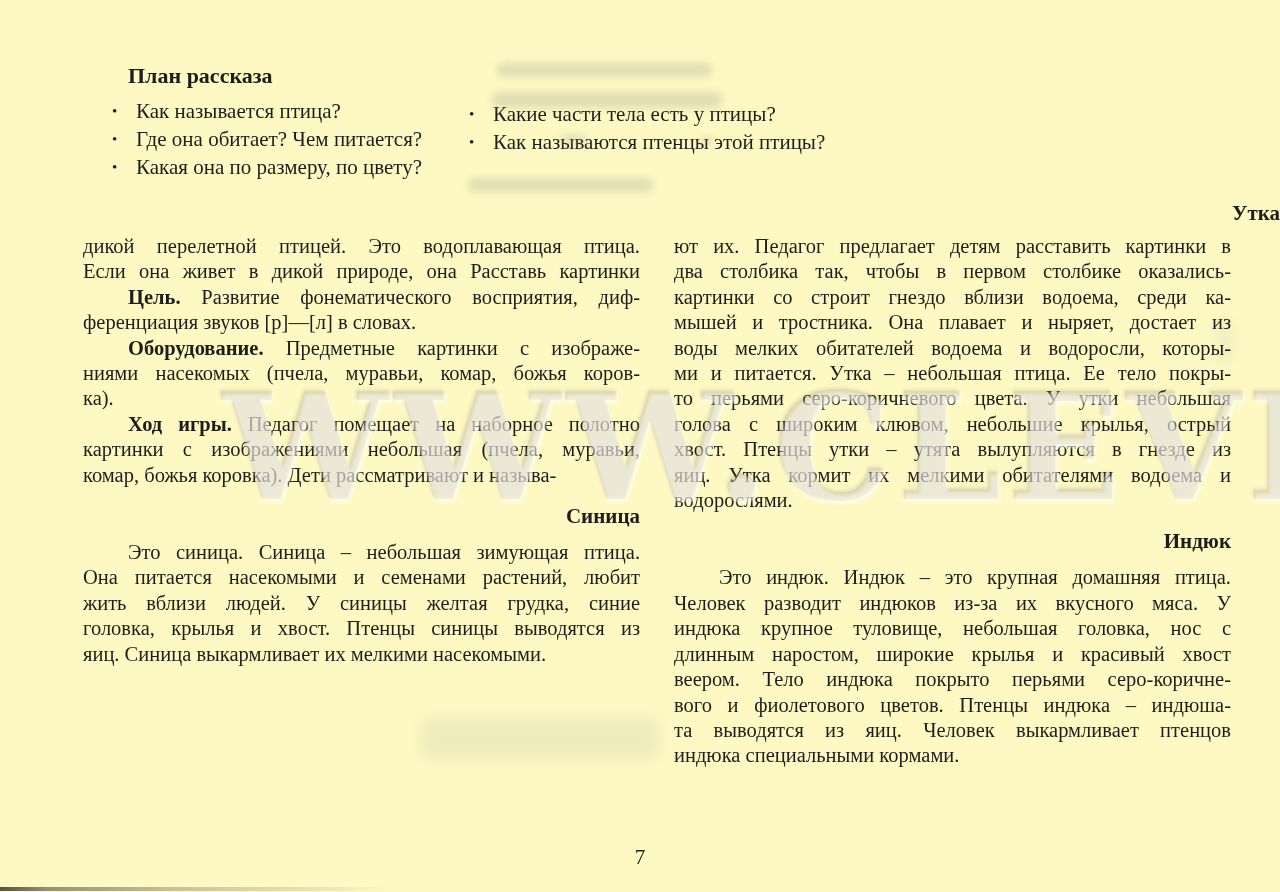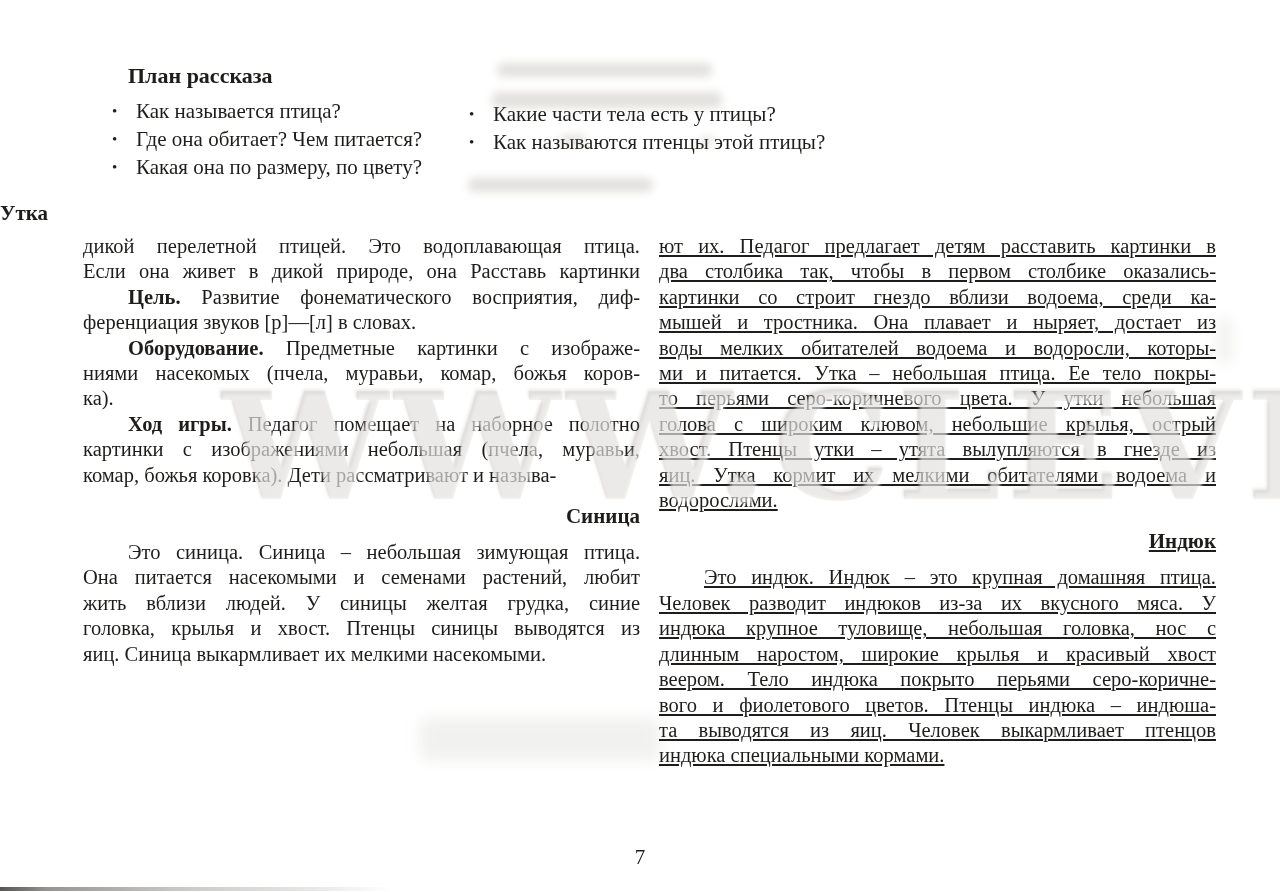--- a/index.html
+++ b/index.html
@@ -1,40 +1,40 @@
 <!DOCTYPE html>
 <html><head>
 <meta charset="utf-8">
 <style>
   html,body { margin:0; padding:0; background:#e9e7e3; }
   #page {
     position:relative; width:1280px; height:892px;
-    background:#ffffff; overflow:hidden;
+    background:#fef9c3; overflow:hidden;
     font-family:"Liberation Serif","DejaVu Serif",serif;
     color:#1e1d1b;
   }
   
   #plan-heading {
     position:absolute; left:128px; top:63px;
     font-weight:bold; font-size:22px;
   }
   .bullet-list { position:absolute; font-size:21px; }
   #plan-left  { left:112px; top:97px;  }
   #plan-right { left:469px; top:100px; }
   .bullet-row { display:flex; line-height:28px; }
   .bullet { width:24px; font-size:15px; line-height:28px; text-align:left; }
   
   #main-heading {
     position:absolute; top:201px; left:0; width:1280px;
-    text-align:left; font-weight:bold; font-size:21px; z-index:2;
+    text-align:right; font-weight:bold; font-size:21px; z-index:2;
   }
   
   .col { position:absolute; top:234px; width:557px; font-size:20.5px; z-index:2; }
   #col-left  { left:83px;  }
-  #col-right { left:659px;text-decoration:underline; }
+  #col-right { left:674px; }
   .para { margin:0; }
   .line { line-height:25.4px; text-align:justify; text-align-last:justify; }
   .line.last { text-align-last:left; }
   .para.indent .line.first { text-indent:45px; }
   .col-heading {
     text-align:right; font-weight:bold; font-size:21px;
     line-height:26px; margin:15px 0 11px;
   }
   
   #page-number {

